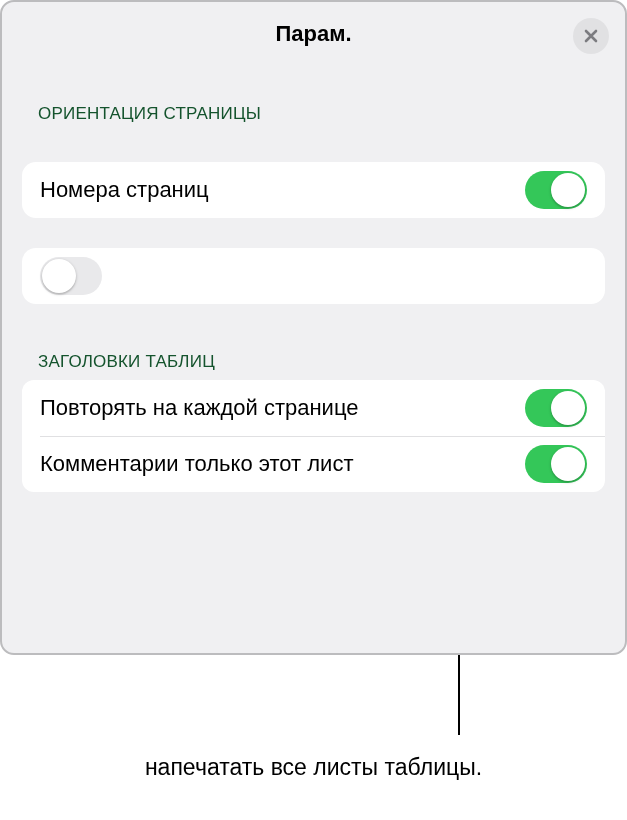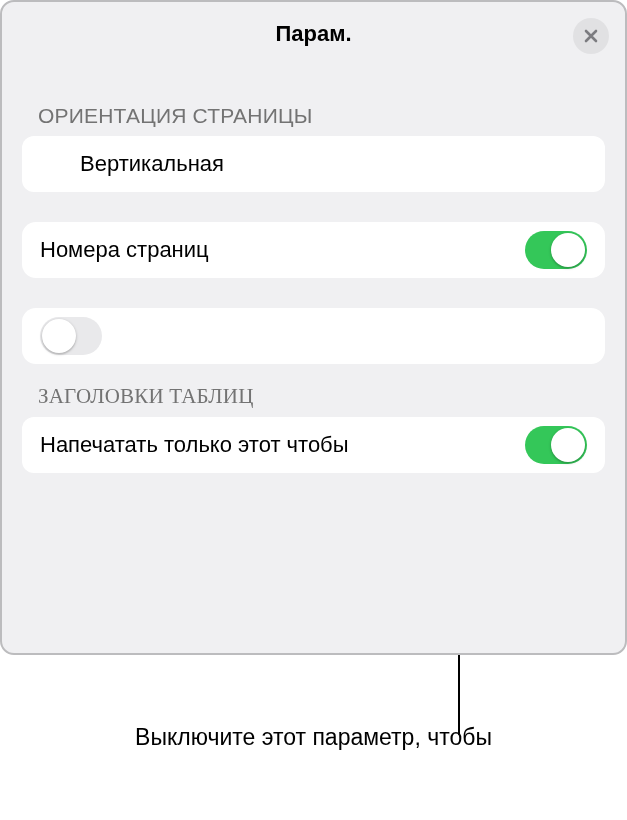--- a/index.html
+++ b/index.html
@@ -48,29 +48,28 @@
       cursor: pointer;
     }
     .close-btn svg {
       width: 16px;
       height: 16px;
     }
     .content {
       padding: 0 20px;
     }
     .section-header {
-      font-size: 21px;
-      color: #737373;
+      font-size: 17px;
+      color: #14532d;
       text-transform: uppercase;
       padding: 38px 16px 8px 16px;
       letter-spacing: 0.2px;
     }
     .section-header.tight {
-      padding-top: 20px;
-      font-family: Liberation Serif, serif;
+      padding-top: 48px;
     }
     .group {
       background: #fff;
       border-radius: 12px;
       overflow: hidden;
     }
     .group.spaced {
       margin-top: 30px;
       border-radius: 14px;
     }
@@ -162,24 +161,20 @@
       <svg viewBox="0 0 16 16">
         <path d="M3 3 L13 13 M13 3 L3 13" stroke="#7c7c80" stroke-width="2.6" stroke-linecap="round"></path>
       </svg>
     </div>
   </div>
 
   <div class="content">
 
     <div class="section-header">ОРИЕНТАЦИЯ СТРАНИЦЫ</div>
     <div class="group">
-      <div class="row">
-        <div class="check-area"></div>
-        <div class="row-label">Вертикальная</div>
-      </div>
     </div>
 
     <div class="group spaced">
       <div class="row">
         <div class="row-label">Номера страниц</div>
         <div class="toggle on">
           <div class="knob"></div>
         </div>
       </div>
     </div>
@@ -188,26 +183,33 @@
       <div class="row">
         <div class="toggle off">
           <div class="knob"></div>
         </div>
       </div>
     </div>
 
     <div class="section-header tight">ЗАГОЛОВКИ ТАБЛИЦ</div>
     <div class="group">
       <div class="row">
-        <div class="row-label">Напечатать только этот чтобы</div>
+        <div class="row-label">Повторять на каждой странице</div>
+        <div class="toggle on">
+          <div class="knob"></div>
+        </div>
+      </div>
+      <div class="row">
+        <div class="row-label">Комментарии только этот лист</div>
         <div class="toggle on">
           <div class="knob"></div>
         </div>
       </div>
     </div>
 
   </div>
 </div>
 
 <div class="callout-line"></div>
 <div class="callout-text">
-  <span>Выключите этот параметр, чтобы</span><br>
+  <br>
+  <span>напечатать все листы таблицы.</span>
 </div>
 
 </body></html>

